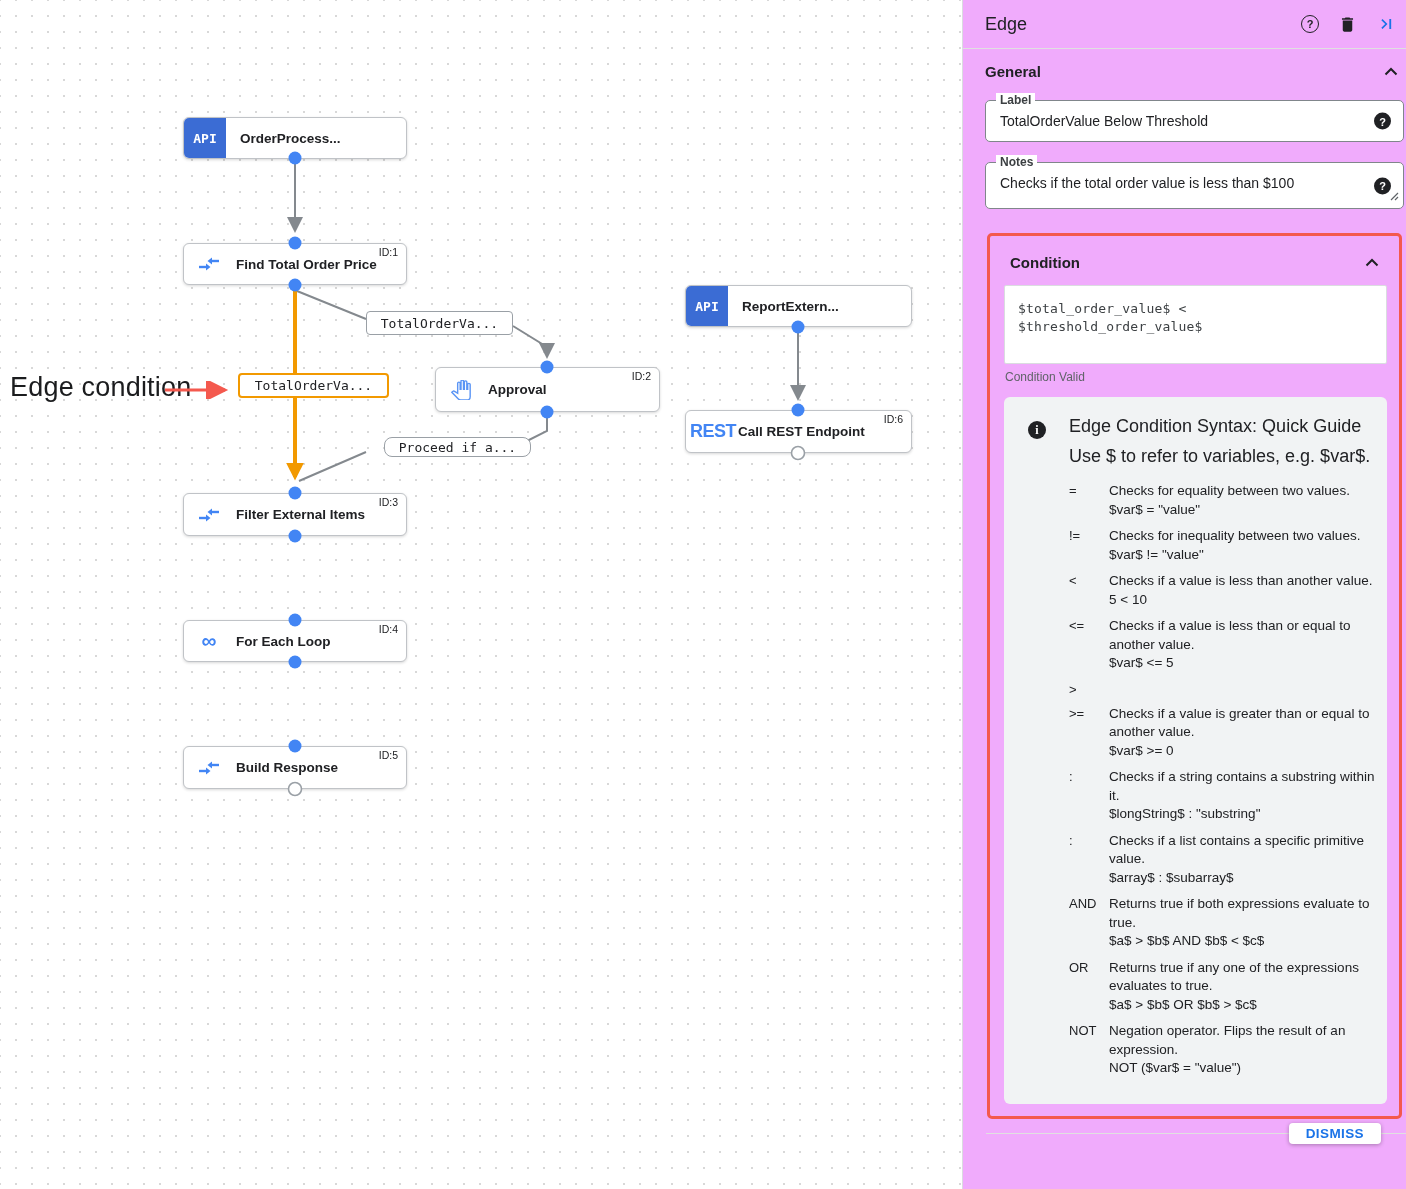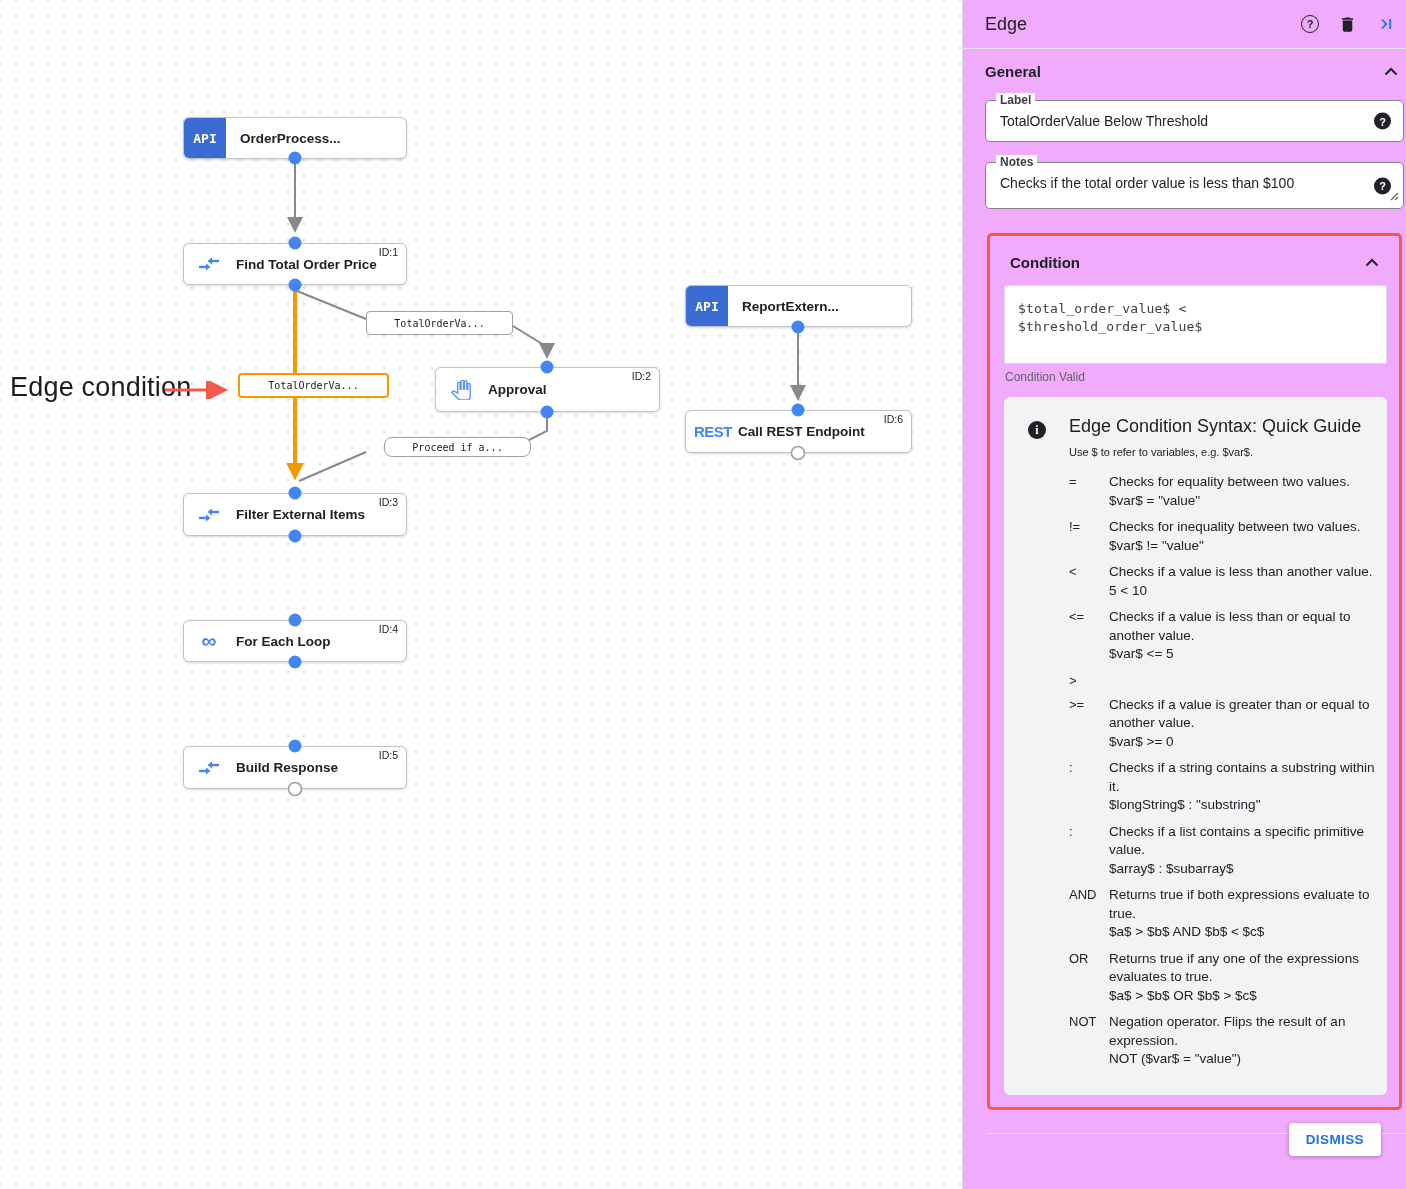--- a/index.html
+++ b/index.html
@@ -17,26 +17,26 @@
   .node { position: absolute; height: 42px; background: #fff; border: 1px solid #c0c3c7;
     border-radius: 6px; box-shadow: 0 1px 3px rgba(0,0,0,.16); display: flex;
     align-items: center; z-index: 2; }
   .node-label { font-weight: bold; font-size: 13.5px; color: #202124; margin-left: 14px; white-space: nowrap; }
   .id-badge { position: absolute; top: 2px; right: 8px; font-size: 10.5px; color: #202124; }
   .api-badge { width: 42px; align-self: stretch; background: #3b6cd4; border-radius: 5px 0 0 5px;
     color: #fff; display: flex; align-items: center; justify-content: center;
     font-family: "DejaVu Sans Mono", monospace; font-weight: bold; font-size: 13px; flex: none; }
   .icon-box { width: 26px; margin-left: 12px; display: flex; align-items: center;
     justify-content: center; flex: none; }
-  .rest-icon { color: #4285f4; font-weight: bold; font-size: 15px; letter-spacing: -.5px;
+  .rest-icon { color: #4285f4; font-weight: bold; font-size: 18px; letter-spacing: -.5px;
     font-family: "Liberation Sans", sans-serif; }
   .loop-icon { color: #4285f4; font-weight: bold; font-size: 21px; line-height: 20px; }
 
   .edge-label { position: absolute; background: #fff; border: 1px solid #9aa0a6; border-radius: 4px;
-    font-family: "DejaVu Sans Mono", monospace; font-size: 10px; color: #202124;
+    font-family: "DejaVu Sans Mono", monospace; font-size: 13px; color: #202124;
     display: flex; align-items: center; justify-content: center; z-index: 3; white-space: nowrap; }
   .edge-label.highlight { border: 2px solid #f29900; }
 
   .annotation { position: absolute; left: 10px; top: 372px; z-index: 5; font-size: 27px;
     color: #1b1c1e; letter-spacing: .2px; }
   .annotation-arrow { position: absolute; left: 163px; top: 381px; z-index: 5; }
 
   
   .panel { position: absolute; left: 962px; top: 0; width: 456px; height: 1189px;
     background: #f0abfc; border-left: 1px solid #dadce0; }
@@ -74,29 +74,29 @@
     letter-spacing: .2px; }
   .cond-status { font-size: 12px; color: #5f6368; margin: 6px 0 13px 1px; }
 
   .guide-box { background: #f1f3f4; border-radius: 6px; padding: 19px 12px 18px 24px; }
   .guide-head { display: flex; align-items: flex-start; }
   .info-icon { width: 18px; height: 18px; background: #202124; border-radius: 50%; color: #fff;
     font-size: 12px; font-weight: bold; font-family: "Liberation Serif", serif;
     display: flex; align-items: center; justify-content: center; flex: none; margin-top: 5px; }
   .guide-titles { margin-left: 23px; }
   .guide-title { font-size: 18px; font-weight: normal; color: #202124; }
-  .guide-subtitle { font-size: 11px; color: #202124; margin-top: 9px; }
+  .guide-subtitle { font-size: 18px; color: #202124; margin-top: 9px; }
   .guide-rows { margin: 15px 0 0 41px; }
   .g-row { display: grid; grid-template-columns: 40px 1fr; margin-bottom: 8px; }
   .g-op { font-size: 13px; color: #202124; padding-top: 1px; }
   .g-desc, .g-ex { display: block; font-size: 13.5px; line-height: 18.5px; color: #202124; }
 
   .dismiss-divider { position: absolute; left: 986px; right: 0; top: 1133px;
     border-top: 1px solid #e0e0e0; }
-  .dismiss-btn { position: absolute; right: 25px; top: 1123px; height: 33px; padding: 0 17px;
+  .dismiss-btn { position: absolute; right: 25px; top: 1123px; height: 21px; padding: 0 17px;
     background: #fff; border: none; border-radius: 4px; box-shadow: 0 1px 4px rgba(0,0,0,.3);
     color: #1a73e8; font-size: 13.5px; font-weight: bold; letter-spacing: .4px; cursor: pointer; z-index: 6; }
 </style>
 </head>
 <body>
 
 <div class="stage">
 
   <div class="canvas">
 

